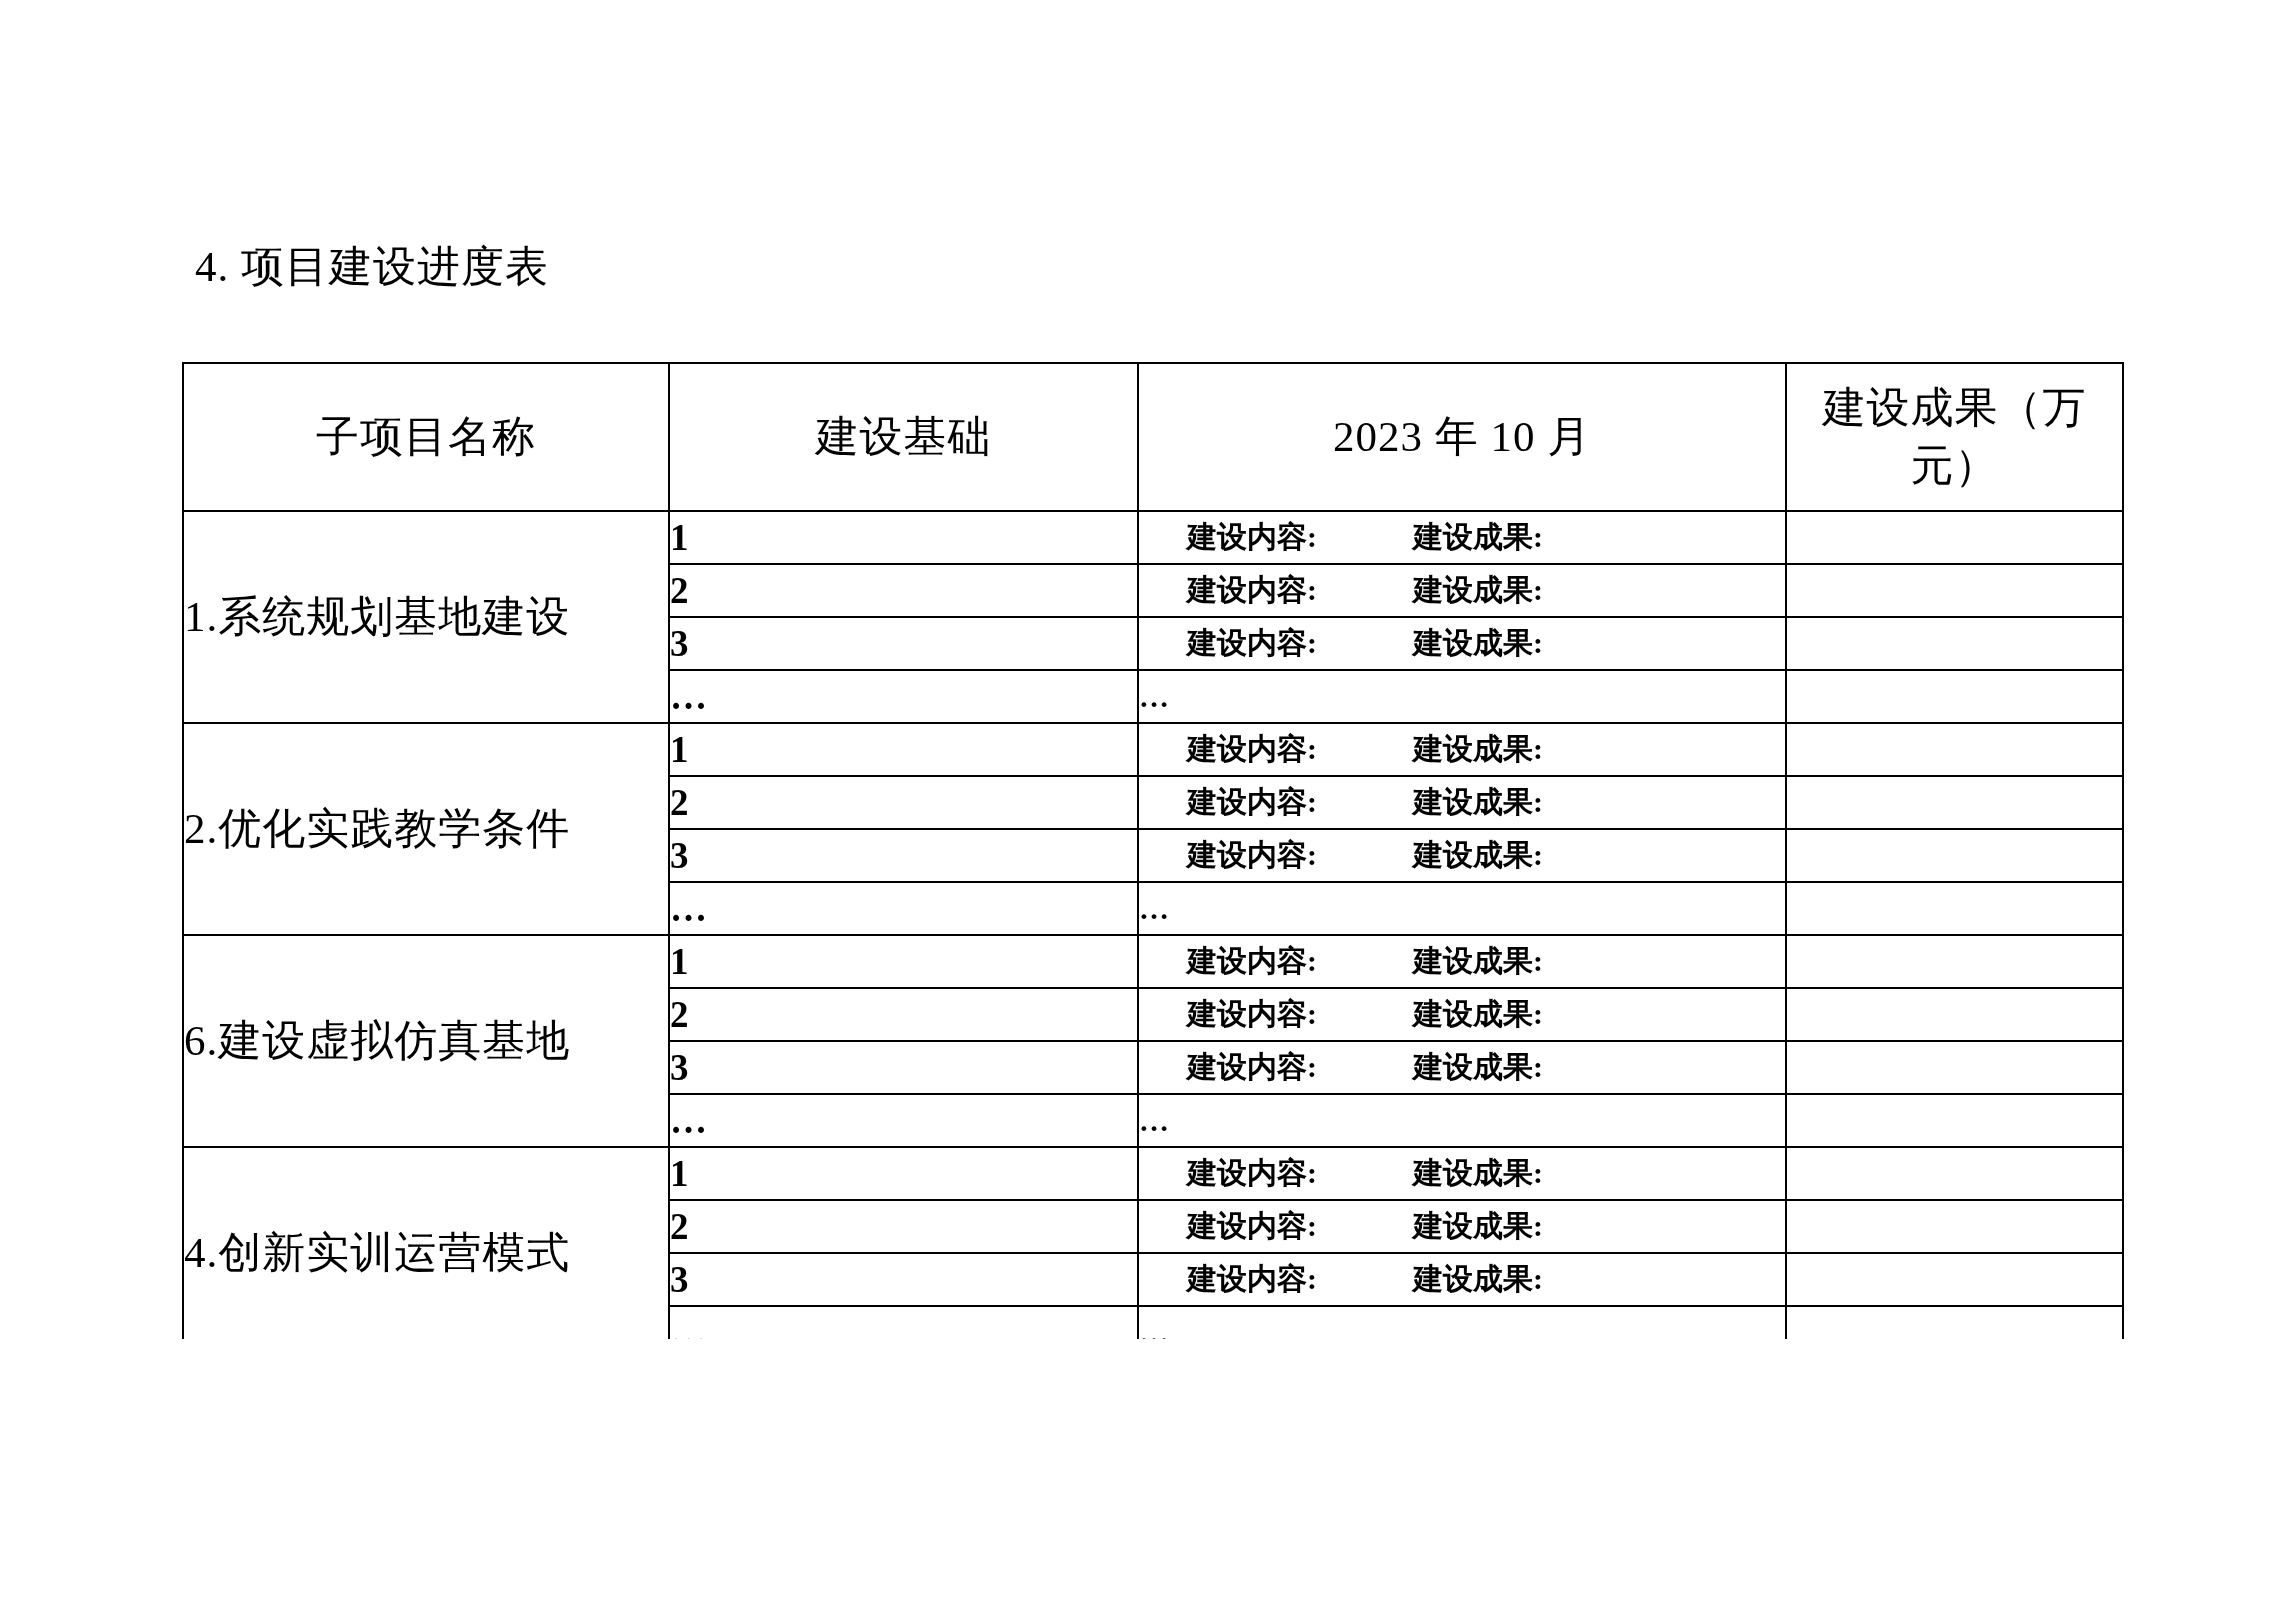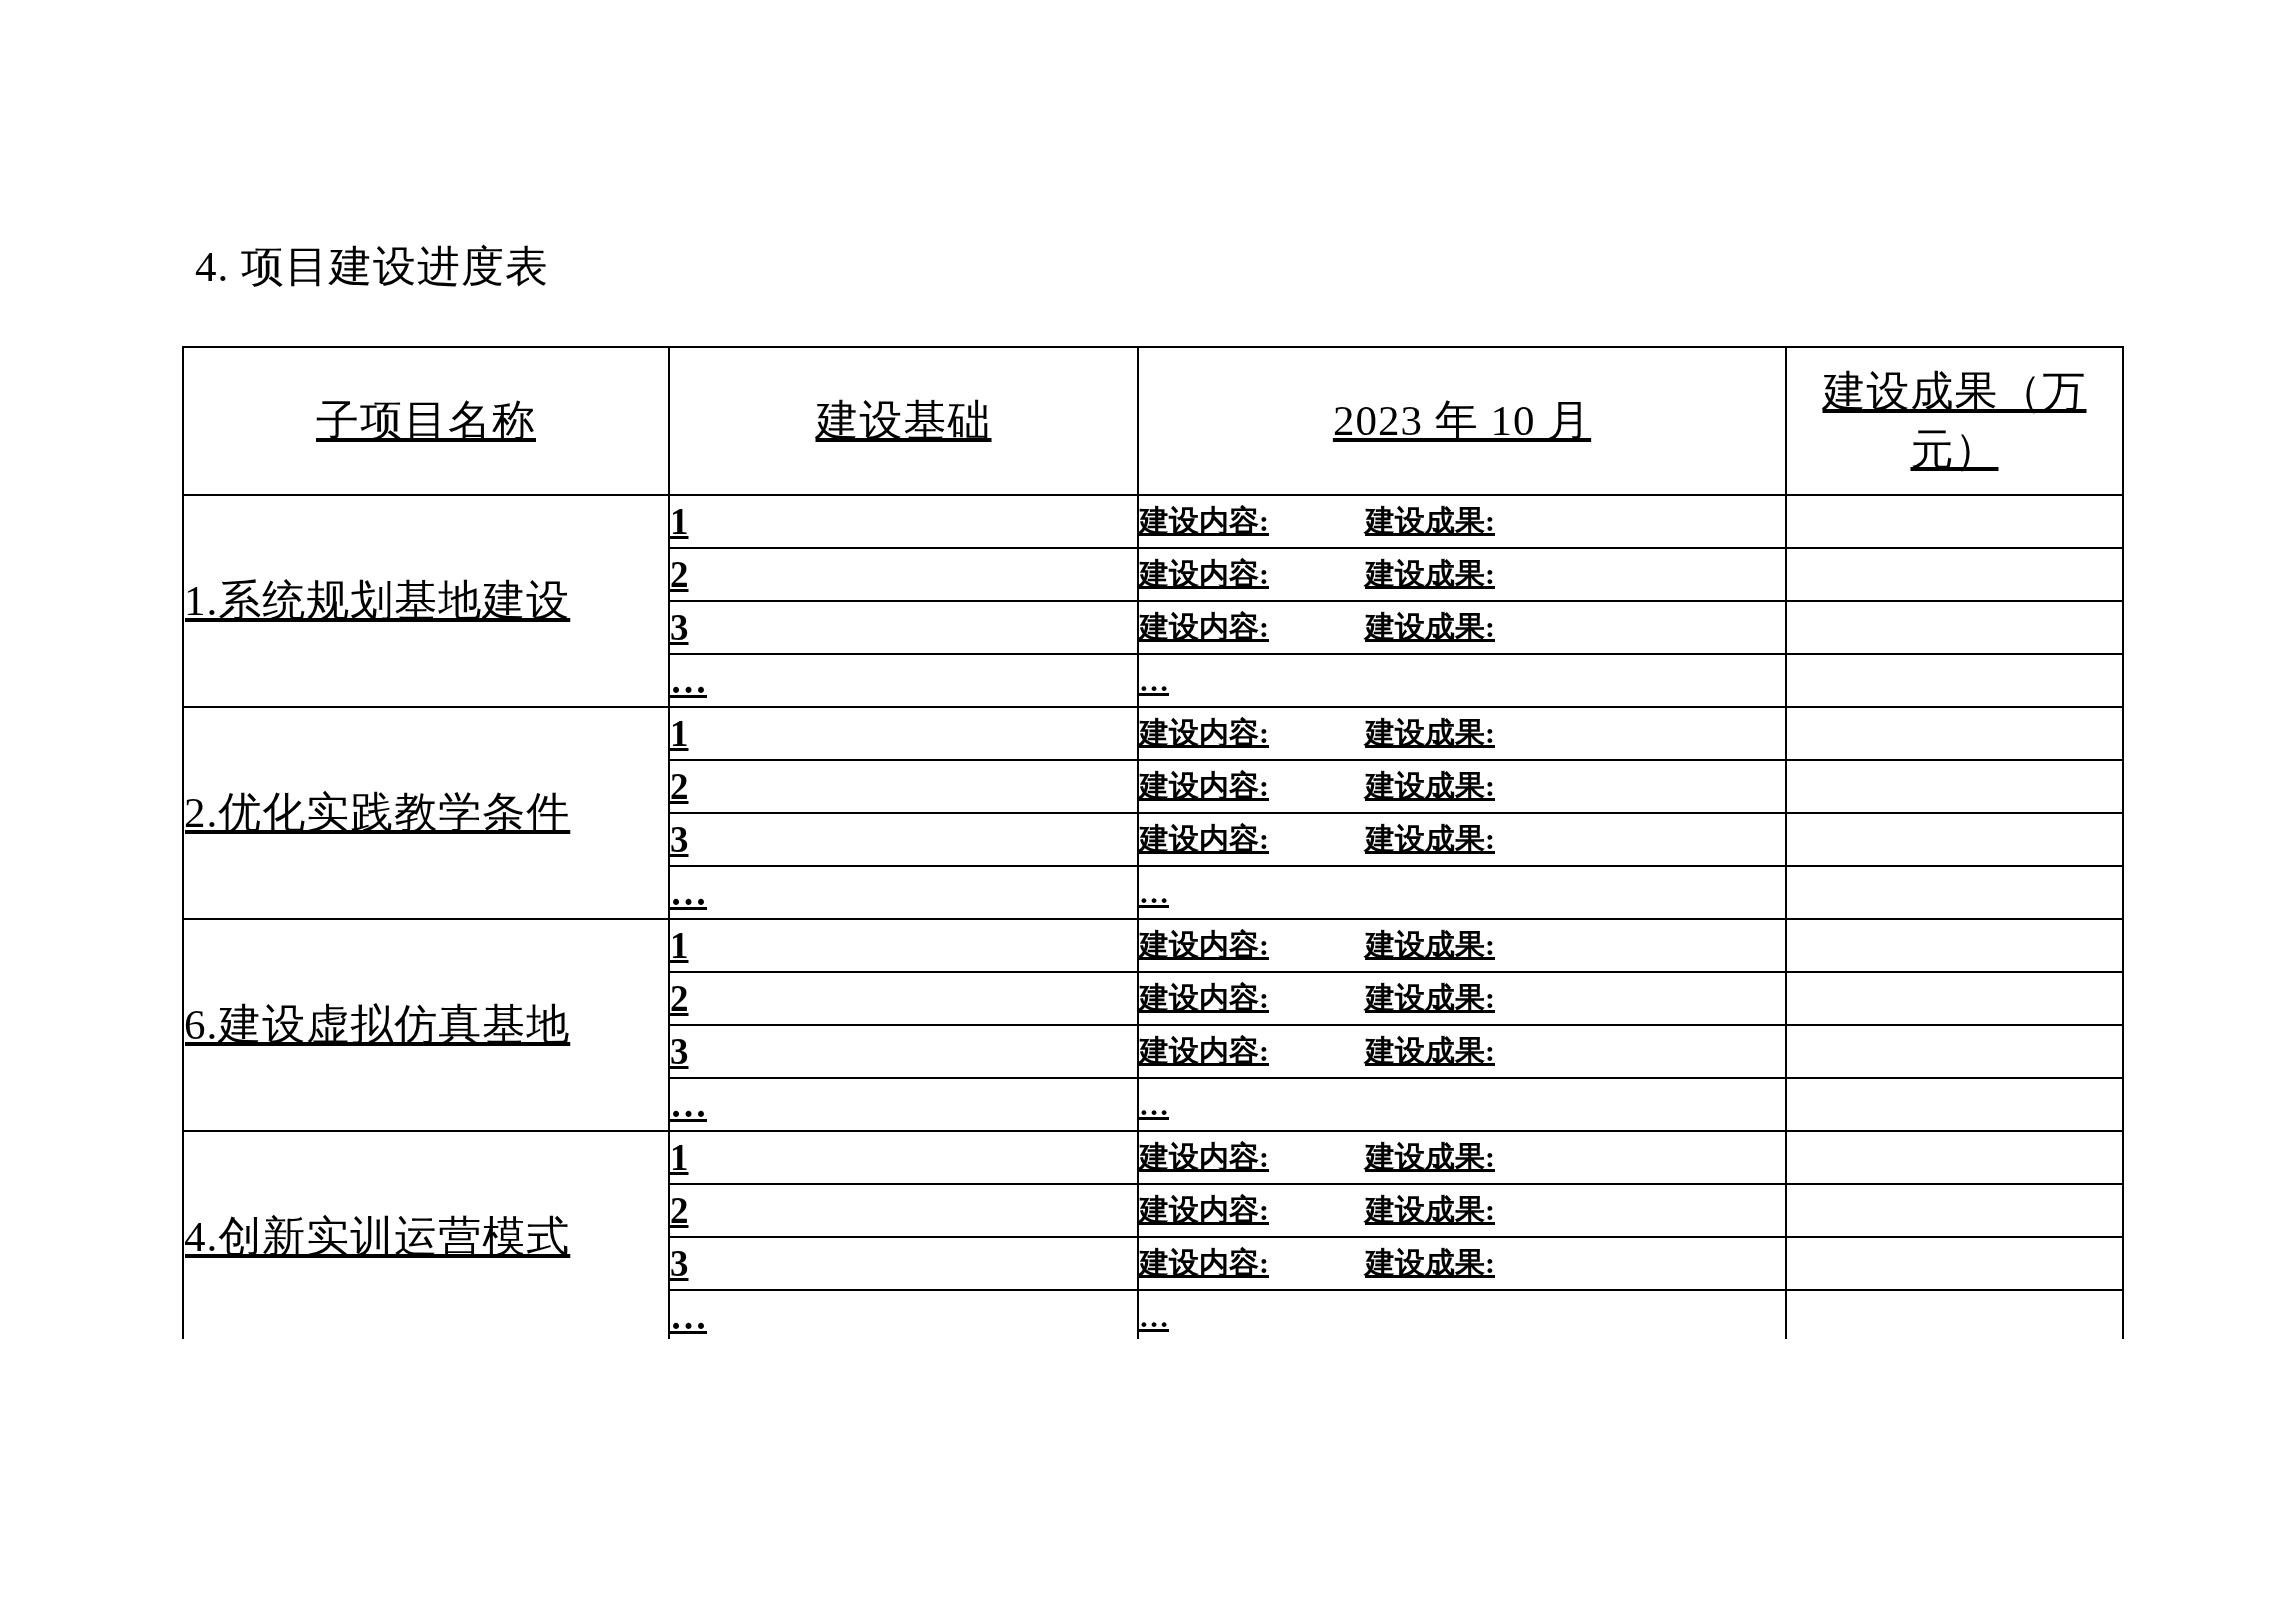--- a/index.html
+++ b/index.html
@@ -21,26 +21,25 @@
     left: 195px;
     top: 243px;
     font-size: 43px;
     line-height: 1.1;
     letter-spacing: 1px;
     white-space: pre;
   }
   table.progress {
     position: absolute;
     left: 182px;
-    top: 346px;
+    top: 362px;
     width: 1941px;
     border-collapse: collapse;
     table-layout: fixed;
     border: 2.9px solid #000000;
-    text-decoration: underline;
   }
   table.progress th,
   table.progress td {
     border: 2px solid #000000;
     padding: 0;
     vertical-align: middle;
     overflow: hidden;
   }
   table.progress th {
     height: 146px;
@@ -66,20 +65,21 @@
   }
   td.content-cell {
     padding-left: 9.8px;
   }
   .content-inner {
     display: flex;
     align-items: center;
     column-gap: 96px;
     font-weight: bold;
     font-size: 30px;
+    padding-left: 48px;
   }
   td.ellipsis-content {
     font-weight: bold;
     font-size: 30px;
     padding-left: 9.8px;
   }
   .page-number {
     position: absolute;
     left: 1960px;
     top: 1460px;

